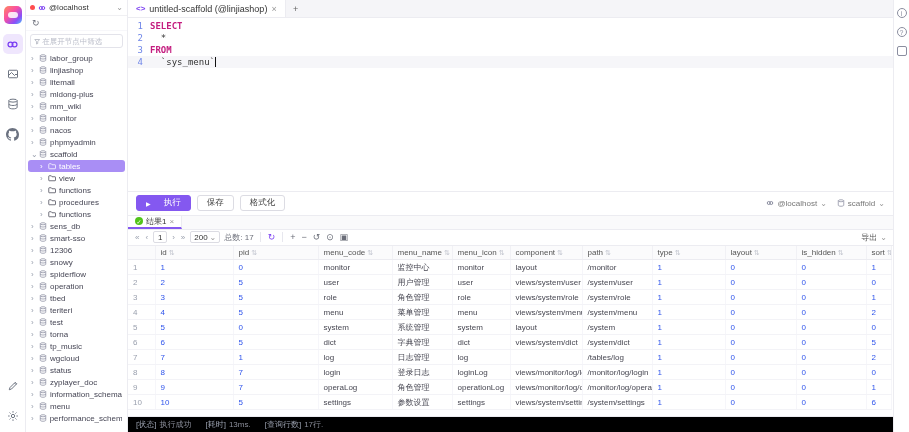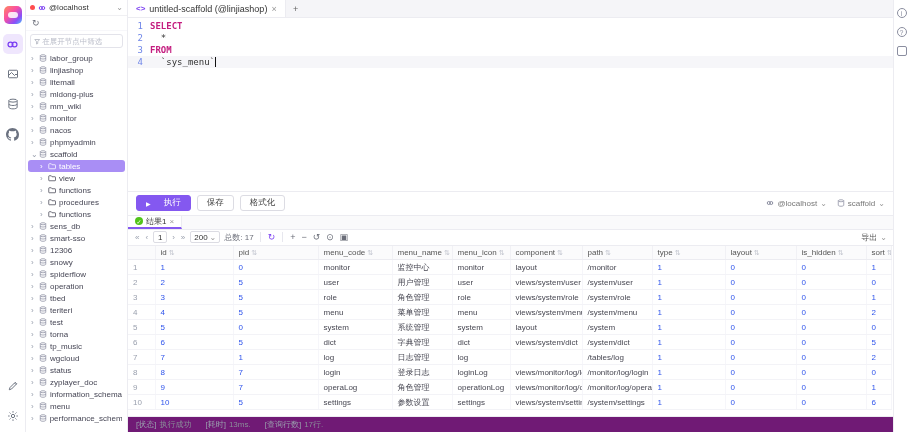--- a/index.html
+++ b/index.html
@@ -81,21 +81,21 @@
   table { border-collapse:collapse; table-layout:fixed; width:763px; font-size:8px; }
   col.c0{width:27px} col.c1{width:78px} col.c2{width:85px} col.c3{width:74px} col.c4{width:60px} col.c5{width:58px}
   col.c6{width:72px} col.c7{width:70px} col.c8{width:73px} col.c9{width:71px} col.c10{width:70px} col.c11{width:25px}
   thead th { height:14px; background:#fbfbfc; border-bottom:1px solid #ececf1; border-right:1px solid #f1f1f5; font-weight:normal; color:#555; text-align:left; padding:0 5px; white-space:nowrap; overflow:hidden; }
   thead .sort { color:#c2c5cf; font-size:7px; margin-left:2px; }
   tbody td { height:15px; border-bottom:1px solid #f3f3f7; border-right:1px solid #f6f6fa; padding:0 5px; white-space:nowrap; overflow:hidden; color:#474752; }
   tbody td:first-child { color:#9aa0ae; }
   tbody td:nth-child(2), tbody td:nth-child(3), tbody td:nth-child(9),
   tbody td:nth-child(10), tbody td:nth-child(11), tbody td:nth-child(12) { color:#2f54eb; }
 
-  .statusbar { height:16px; border-top:1px solid #ececf1; background:#701a75; display:flex; align-items:center; gap:14px; padding:0 8px; color:#8a8d99; font-size:8px; }
+  .statusbar { height:16px; border-top:1px solid #ececf1; background:#000000; display:flex; align-items:center; gap:14px; padding:0 8px; color:#8a8d99; font-size:8px; }
   .sb-label { margin-right:3px; color:#9aa0ae; }
 
   .rstrip { width:16px; border-left:1px solid #ececf1; display:flex; flex-direction:column; align-items:center; gap:9px; padding-top:8px; flex-shrink:0; color:#8b8ea0; }
   .rs-ic { width:10px; height:10px; border:1px solid #8b8ea0; border-radius:50%; font-size:7px; display:flex; align-items:center; justify-content:center; }
   .rs-ic.sq { border-radius:2px; }
 </style>
 </head>
 <body>
 
 <div class="app">

